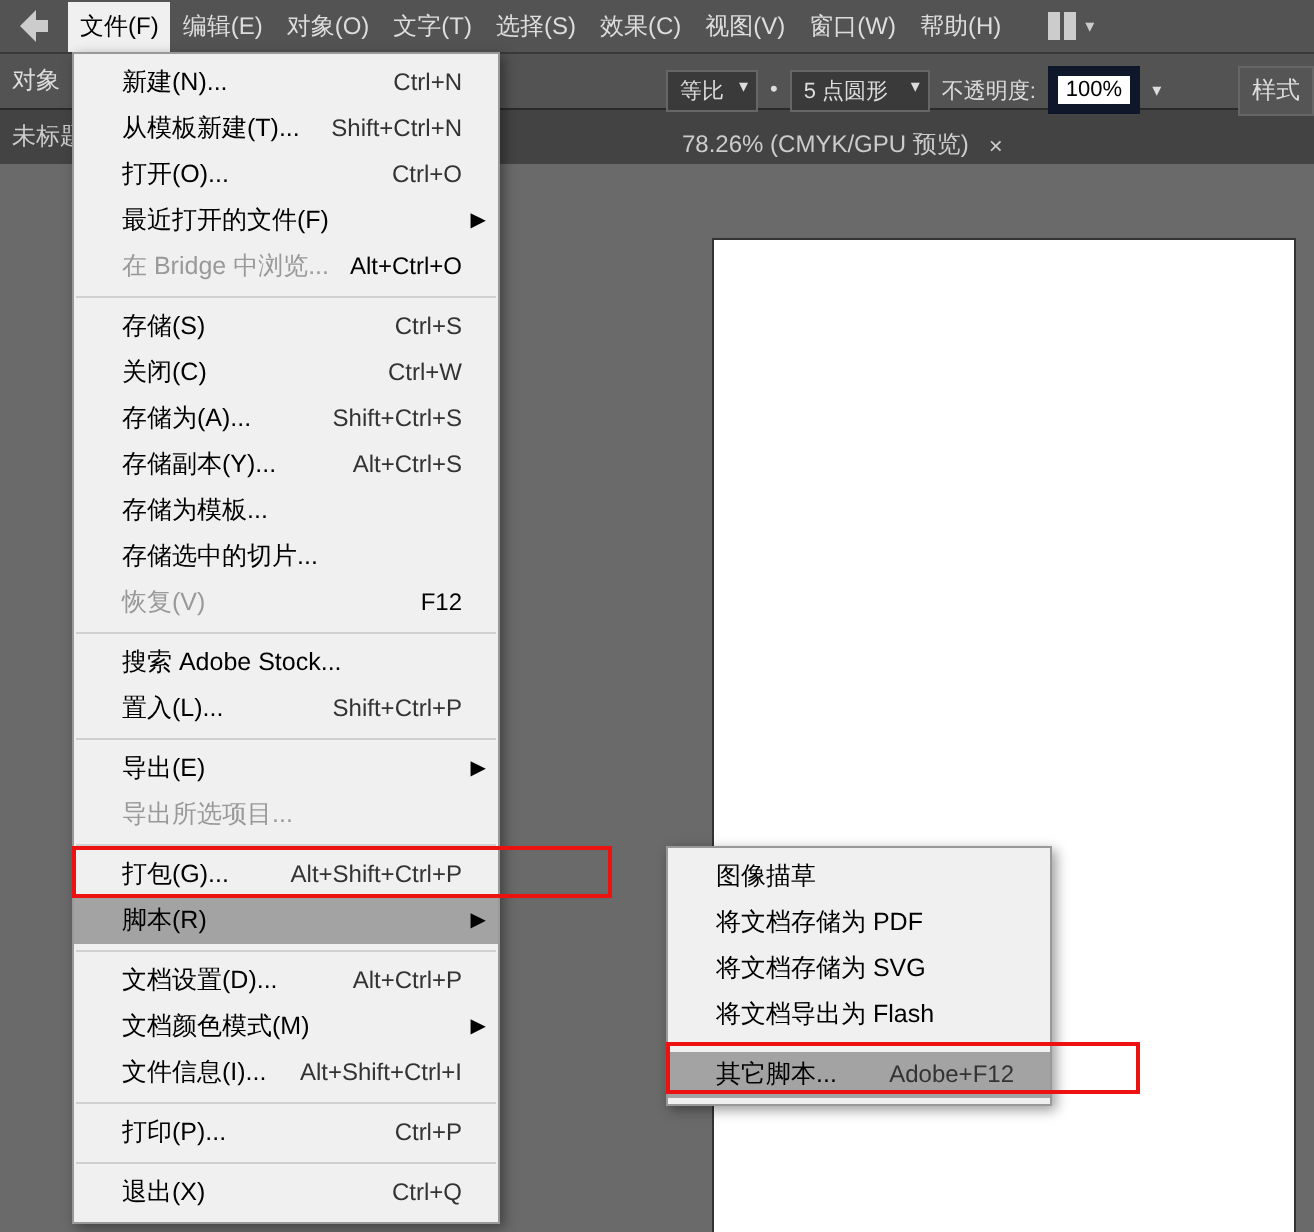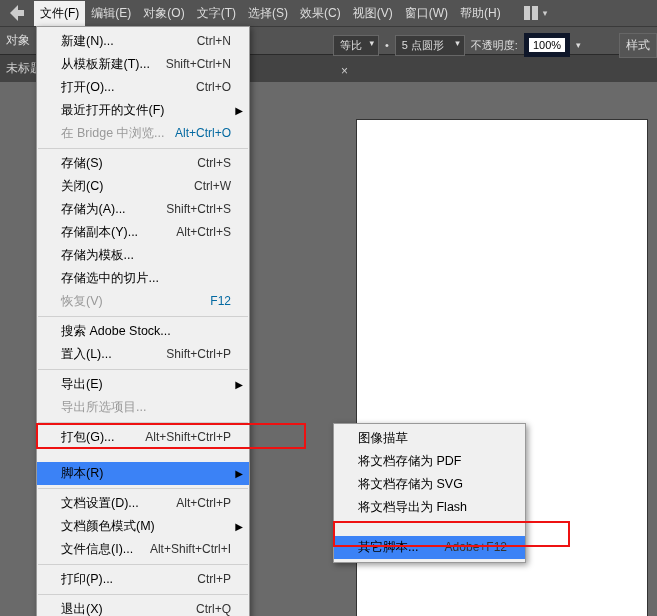--- a/index.html
+++ b/index.html
@@ -16,25 +16,25 @@
 .dropdown::after { content:"▾"; position:absolute; right:4px; top:2px; font-size:9px; }
 .opacity-box { background:#fff; color:#000; padding:1px 4px; font-size:11px; border:5px solid #0f172a; }
 .tabbar { background:#434343; height:28px; display:flex; align-items:center; padding-left:6px; color:#ccc; font-size:12px; border-top:1px solid #2a2a2a; }
 .canvas-area { position:absolute; top:82px; left:0; right:0; bottom:0; background:#6a6a6a; }
 .artboard { position:absolute; left:357px; top:38px; width:290px; height:496px; background:#fff; box-shadow:0 0 0 1px #333; }
 .menu { position:absolute; background:#f0f0f0; border:1px solid #999; box-shadow:2px 2px 6px rgba(0,0,0,0.4); font-size:12.5px; color:#000; padding:3px 0; }
 .menu-main { left:36px; top:26px; width:214px; }
 .menu-sub { left:333px; top:423px; width:193px; }
 .menu-item { display:flex; justify-content:space-between; align-items:center; padding:3px 18px 3px 24px; cursor:default; position:relative; line-height:17px; }
 .menu-item.disabled { color:#999; }
-.menu-item.hover { background:#3b82f6;margin-top:13px; }
+.menu-item.hover { background:#a3a3a3; }
 .menu-item .arrow { position:absolute; right:6px; font-size:10px; }
 .separator { height:1px; background:#d0d0d0; margin:3px 1px; }
 .shortcut { color:#333; font-size:12px; }
-.menu-item.disabled .shortcut { color:#0369a1; }
+.menu-item.disabled .shortcut { color:#000000; }
 .redbox { position:absolute; border:2px solid #e11; pointer-events:none; }
 .redbox1 { left:36px; top:423px; width:270px; height:26px; }
 .redbox2 { left:333px; top:521px; width:237px; height:26px; }
 .btn-right { position:absolute; right:0; top:33px; background:#555; color:#ddd; font-size:12px; padding:3px 6px; border:1px solid #666; }
 </style>
 </head>
 <body>
 
 <div class="menubar">
   <span class="icon">
@@ -72,20 +72,21 @@
   <span class="dropdown" style="min-width:70px;">5 点圆形</span>
   <span>不透明度:</span>
   <span class="opacity-box">100%</span>
   <span style="font-size:9px;">▾</span>
 </div>
 
 <div class="tabbar">
   <span>未标题</span>
 </div>
 <div style="position:absolute;top:60px;left:333px;background:#434343;color:#ccc;font-size:12px;padding:4px 8px;display:flex;gap:10px;align-items:center;">
+  <span>78.26% (CMYK/GPU 预览)</span>
   <span class="close">×</span>
 </div>
 
 <div class="canvas-area">
   <div class="artboard"></div>
 </div>
 
 <div class="menu menu-main" id="menu-main">
     <div class="menu-item">
       <span>新建(N)...</span>

